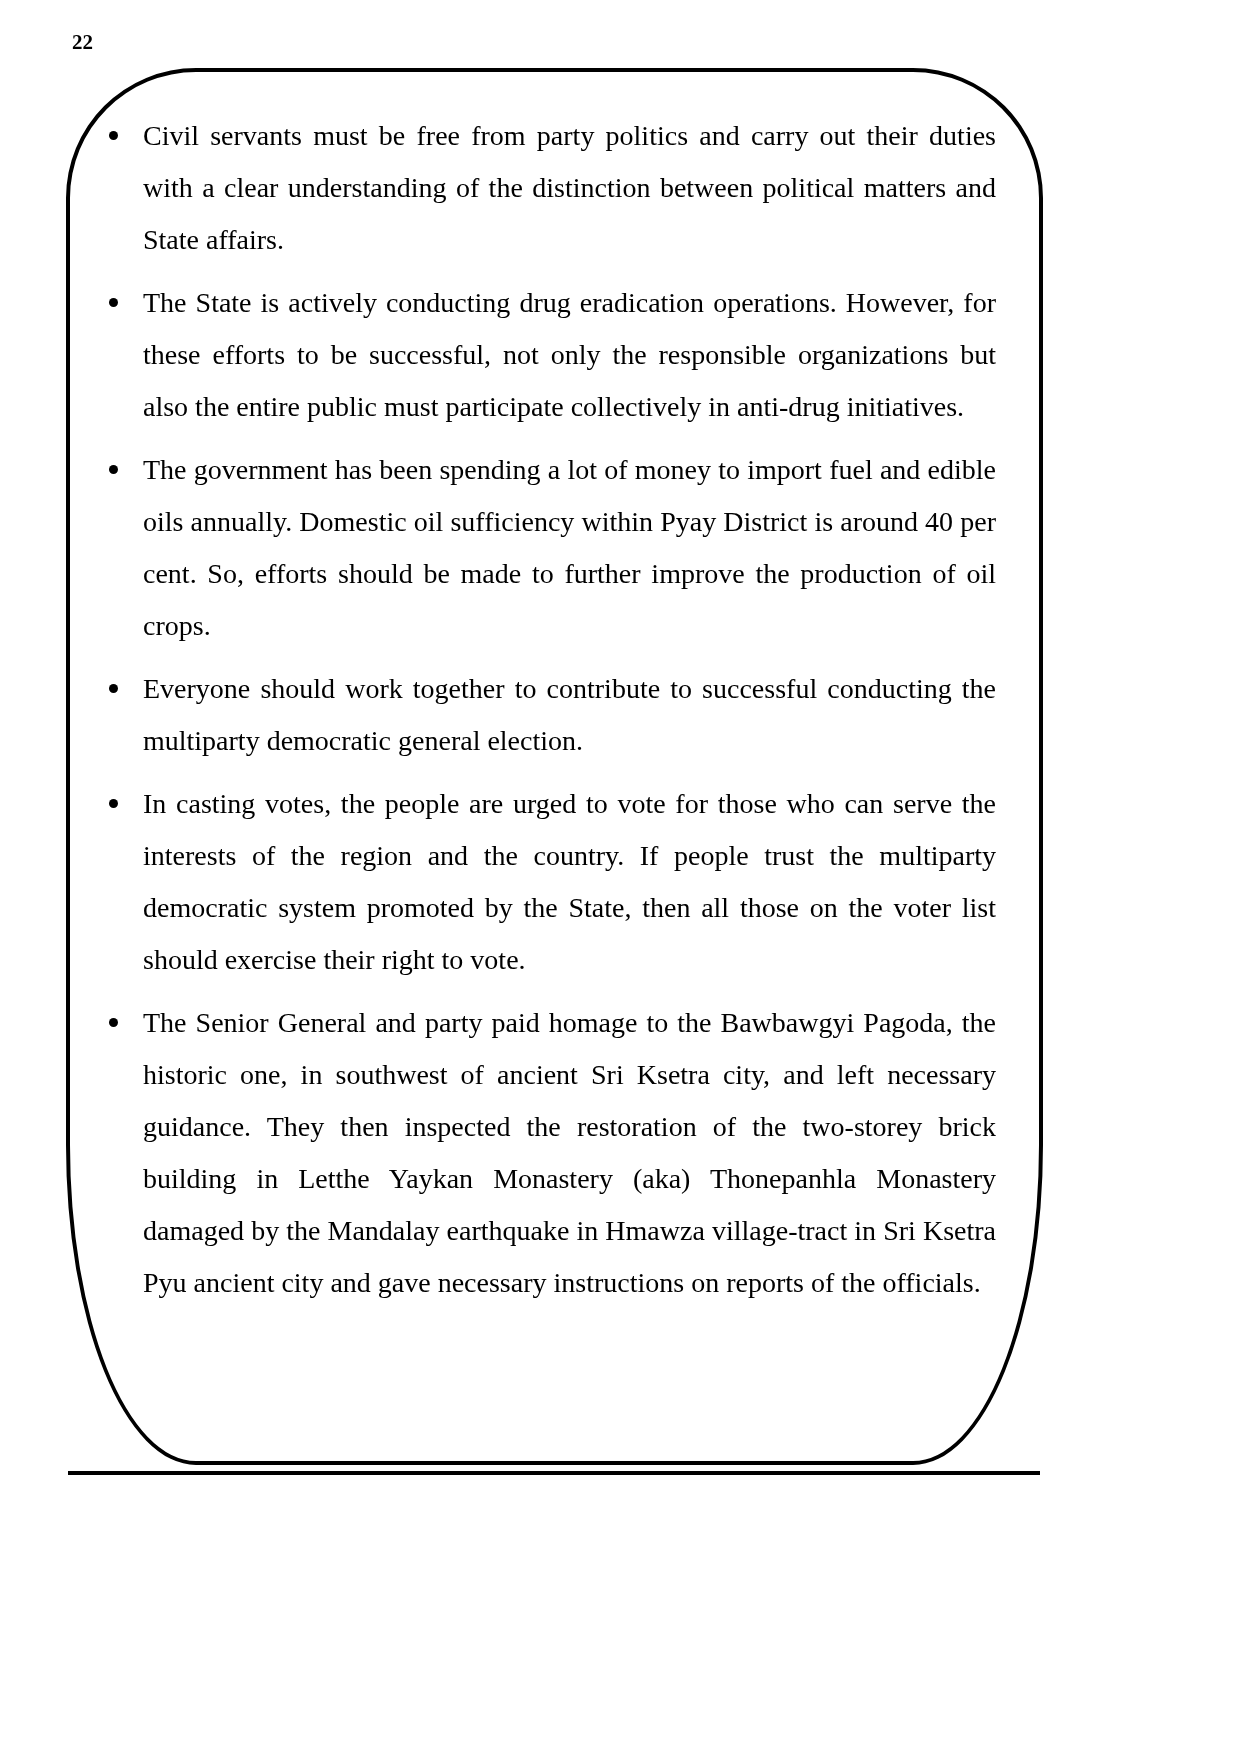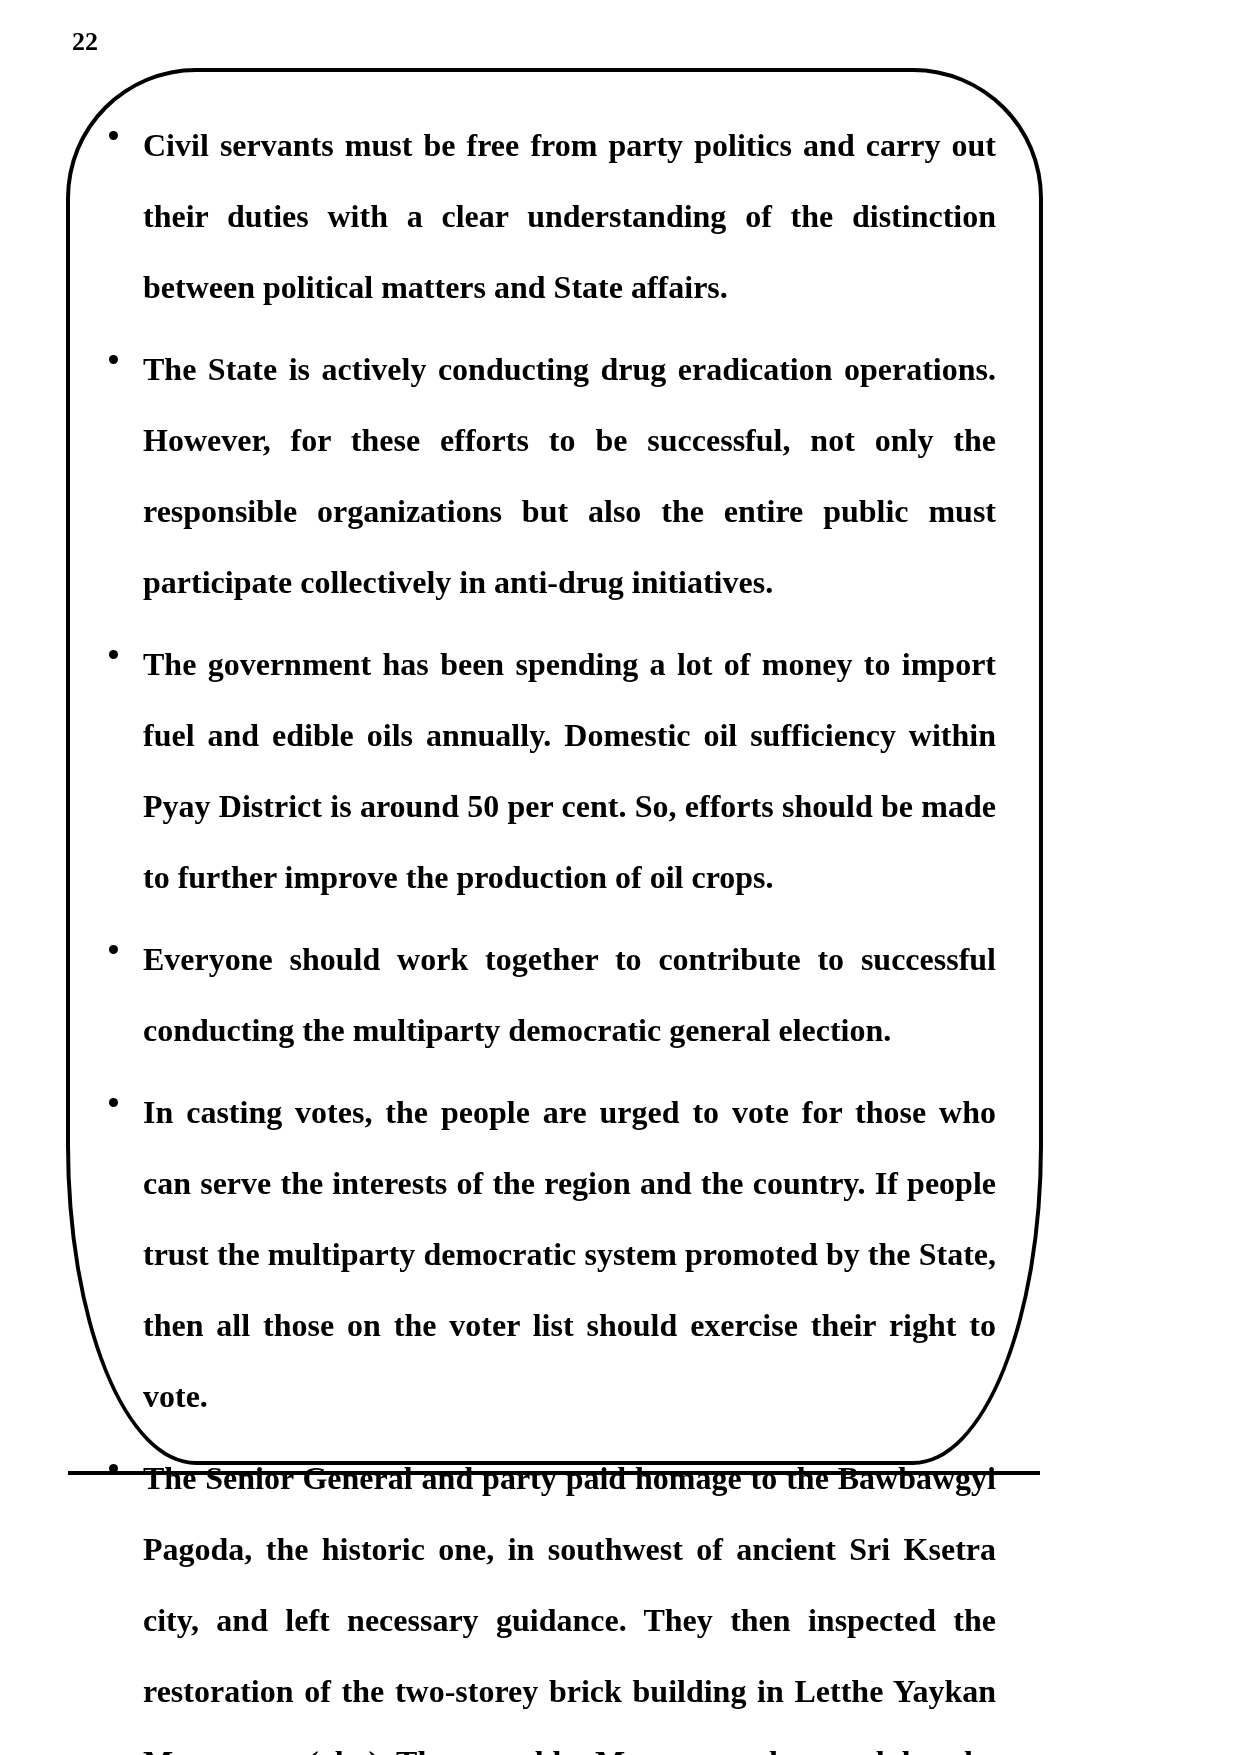--- a/index.html
+++ b/index.html
@@ -12,21 +12,21 @@
       height: 1755px;
       position: relative;
       overflow: hidden;
       font-family: "Liberation Serif", "DejaVu Serif", serif;
       color: #000000;
     }
     .page-number {
       position: absolute;
       left: 72px;
       top: 30px;
-      font-size: 26px;
+      font-size: 21px;
       font-weight: bold;
       line-height: 24px;
     }
     .frame {
       position: absolute;
       left: 66px;
       top: 68px;
       width: 969px;
       height: 1389px;
       border: 4px solid #000000;
@@ -49,23 +49,23 @@
       top: 110px;
       width: 888px;
       margin: 0;
       padding: 0;
       list-style: none;
     }
     .bullet-item {
       position: relative;
       padding-left: 35px;
       margin-bottom: 11px;
-      font-size: 32px;
-      font-weight: bold;
-      line-height: 71px;
+      font-size: 28px;
+      font-weight: normal;
+      line-height: 52px;
       text-align: justify;
     }
     .bullet-dot {
       position: absolute;
       left: 1px;
       top: 21px;
       width: 9px;
       height: 9px;
       border-radius: 50%;
       background: #000000;
@@ -85,21 +85,21 @@
   <li class="bullet-item">
     <span class="bullet-dot"></span>
     <span class="bullet-text">Civil servants must be free from party politics and carry out their duties with a clear understanding of the distinction between political matters and State affairs.</span>
   </li>
   <li class="bullet-item">
     <span class="bullet-dot"></span>
     <span class="bullet-text">The State is actively conducting drug eradication operations. However, for these efforts to be successful, not only the responsible organizations but also the entire public must participate collectively in anti-drug initiatives.</span>
   </li>
   <li class="bullet-item">
     <span class="bullet-dot"></span>
-    <span class="bullet-text">The government has been spending a lot of money to import fuel and edible oils annually. Domestic oil sufficiency within Pyay District is around 50 per cent. So, efforts should be made to further improve the production of oil crops.</span>
+    <span class="bullet-text">The government has been spending a lot of money to import fuel and edible oils annually. Domestic oil sufficiency within Pyay District is around 40 per cent. So, efforts should be made to further improve the production of oil crops.</span>
   </li>
   <li class="bullet-item">
     <span class="bullet-dot"></span>
     <span class="bullet-text">Everyone should work together to contribute to successful conducting the multiparty democratic general election.</span>
   </li>
   <li class="bullet-item">
     <span class="bullet-dot"></span>
     <span class="bullet-text">In casting votes, the people are urged to vote for those who can serve the interests of the region and the country. If people trust the multiparty democratic system promoted by the State, then all those on the voter list should exercise their right to vote.</span>
   </li>
   <li class="bullet-item">

